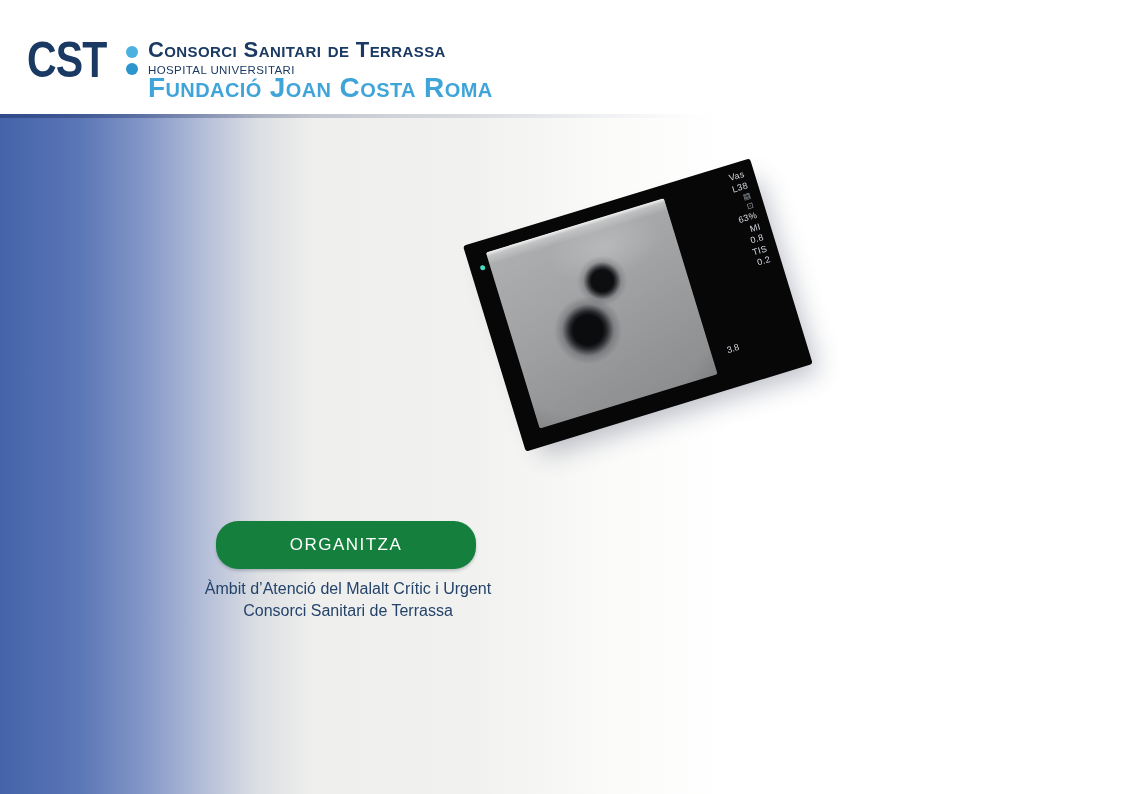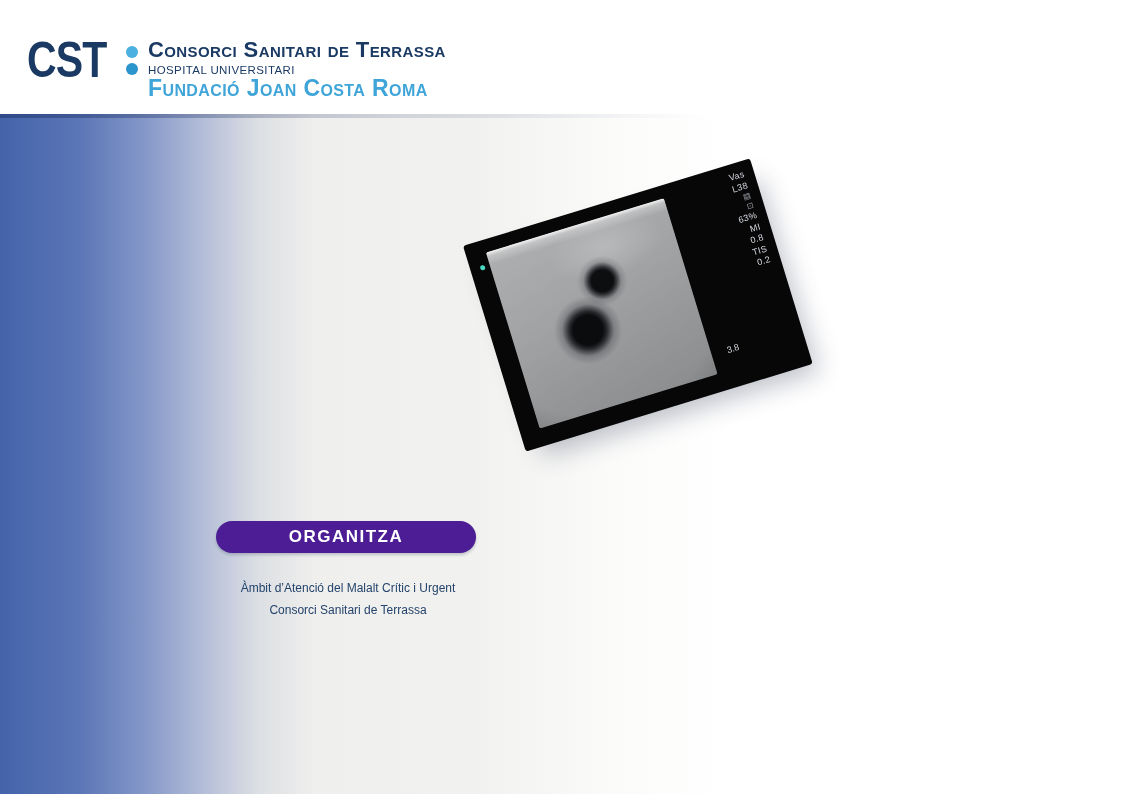--- a/index.html
+++ b/index.html
@@ -12,39 +12,39 @@
   .cst{display:inline-block;font-size:50px;line-height:46px;font-weight:bold;color:#1a3a63;
        letter-spacing:-1px;transform:scaleX(.82);transform-origin:0 0;}
   .dots{display:flex;flex-direction:column;gap:5px;margin-left:2px;margin-top:9px;}
   .dot{width:12px;height:12px;border-radius:50%;}
   .dot.top{background:#4cb0e1;}
   .dot.bot{background:#2d95cd;}
   .logo-text{margin-left:10px;margin-top:1px;}
   .org{font-size:22px;line-height:24px;font-weight:bold;color:#1a3a63;
        font-variant:small-caps;letter-spacing:.4px;}
   .sub{font-size:11.5px;line-height:12px;color:#1a3a63;letter-spacing:.4px;margin-top:2px;}
-  .fund{font-size:23px;line-height:22px;font-weight:bold;color:#3fa5d9;
+  .fund{font-size:28px;line-height:22px;font-weight:bold;color:#3fa5d9;
         font-variant:small-caps;letter-spacing:.4px;margin-top:1px;}
 
   
   .hero{position:absolute;left:0;top:90px;width:1123px;height:704px;
         background:linear-gradient(90deg,#4463aa 0%,#5b76b6 7%,#8598c8 13%,#b3bdd8 18%,
                    #dcdfe3 23%,#efefed 28%,#f1f1ef 42%,#fbfbfa 55%,#ffffff 65%);}
   .hero .edge-top{position:absolute;left:0;top:0;width:100%;height:4px;
         background:linear-gradient(90deg,rgba(23,43,96,.45),rgba(23,43,96,.15) 35%,transparent 62%);}
   .hero .edge-bottom{position:absolute;left:0;bottom:0;width:100%;height:4px;
         background:linear-gradient(90deg,rgba(23,43,96,.35),rgba(23,43,96,.12) 35%,transparent 62%);}
 
   
-  .pill{position:absolute;left:216px;top:497px;width:260px;height:32px;border-radius:22px;
-        background:#4c1d95;color:#ffffff;font-size:17px;font-weight:bold;letter-spacing:1.5px;
+  .pill{position:absolute;left:216px;top:497px;width:260px;height:48px;border-radius:22px;
+        background:#15803d;color:#ffffff;font-size:17px;font-weight:normal;letter-spacing:1.5px;
         display:flex;align-items:center;justify-content:center;
         box-shadow:0 2px 3px rgba(40,55,80,.25);}
   .caption{position:absolute;left:148px;top:554px;width:400px;text-align:center;
-           color:#24436b;font-size:12px;line-height:21.5px;}
+           color:#24436b;font-size:16px;line-height:21.5px;}
 
   
   .monitor{position:absolute;left:463px;top:222px;width:300px;height:215px;
            transform:rotate(-17deg);transform-origin:0 0;background:#070708;border-radius:3px;
            box-shadow:10px 16px 24px -6px rgba(50,60,85,.30);}
   .probe-dot{position:absolute;left:10px;top:24px;width:5px;height:5px;border-radius:50%;
              background:#49d8c2;}
   .screen{position:absolute;left:20px;top:13px;width:186px;height:184px;overflow:hidden;
           border-radius:2px;
           background:linear-gradient(165deg,#9a9c9e 0%,#85878a 40%,#6f7174 75%,#606265 100%);}

